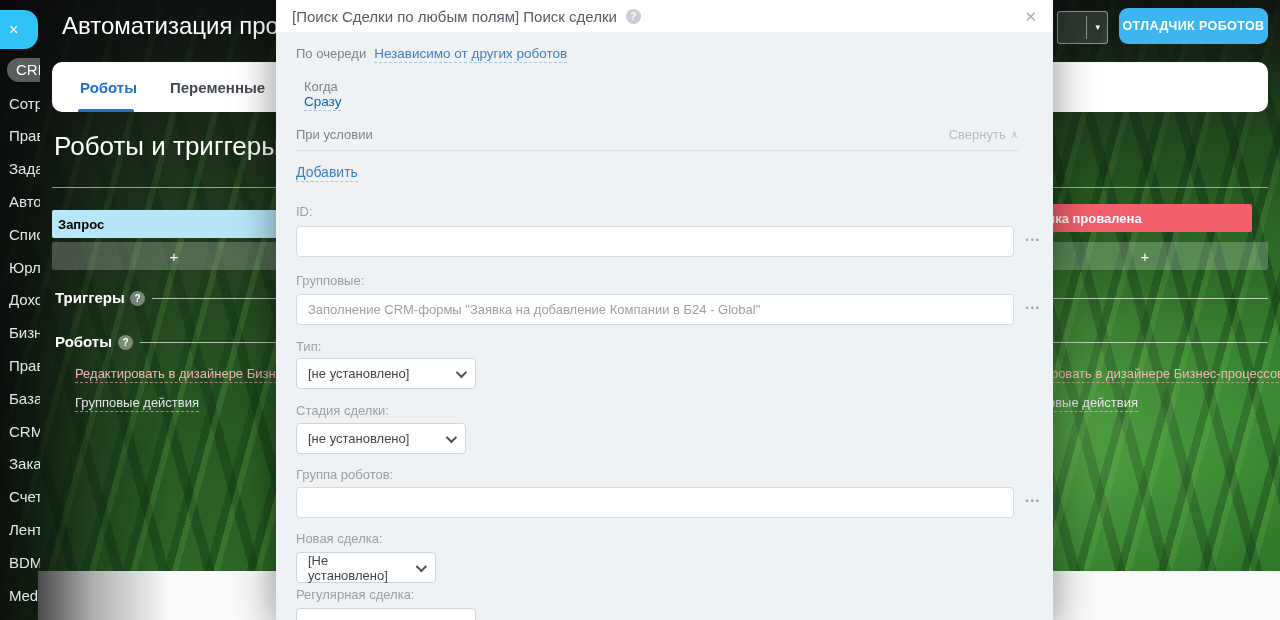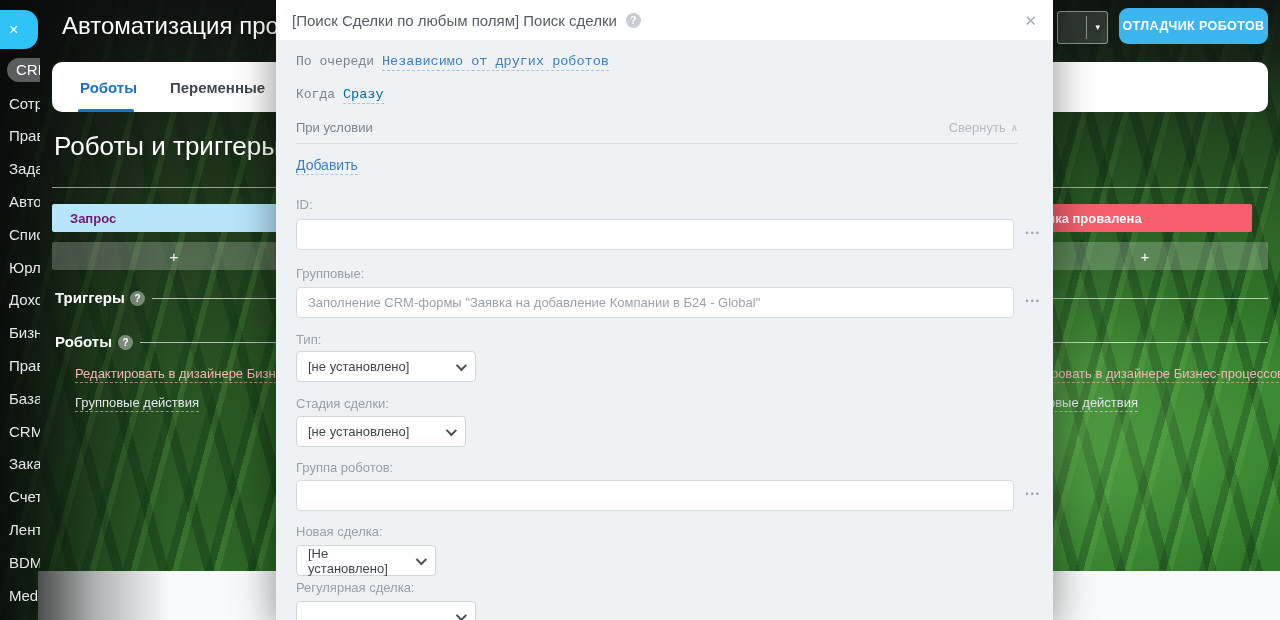--- a/index.html
+++ b/index.html
@@ -49,51 +49,51 @@
   .tab-1 { left:28px; }
   .tab-2 { left:118px; color:#414851; }
   .tab-underline { position:absolute; left:26px; bottom:0; width:56px; height:3px; border-radius:2px 2px 0 0; }
 
   
   .heading { position:absolute; left:54px; top:131px; font-size:26px; color:#fff; z-index:2; white-space:nowrap; }
   .rule-1 { position:absolute; left:52px; top:187px; width:1216px; height:1px; background:rgba(255,255,255,0.55); z-index:2; }
 
   .stage { position:absolute; top:204px; height:28px; border-radius:2px; display:flex; align-items:center;
            font-size:13px; font-weight:600; z-index:2; white-space:nowrap; overflow:hidden; cursor:pointer; }
-  .stage-first { left:52px; width:244px; color:#701a75; padding-left:18px; }
+  .stage-first { left:52px; width:244px; color:#000000; padding-left:6px;margin-top:6px; }
   .stage-last  { left:1008px; width:244px; color:#fff; padding-left:14px; }
 
   .add-btn { position:absolute; top:242px; height:28px; border-radius:2px; background:rgba(255,255,255,0.22);
              display:flex; align-items:center; justify-content:center; color:#fff; font-size:15px; z-index:2; cursor:pointer; }
   .add-left { left:52px; width:244px; }
   .add-right { left:1022px; width:246px; }
 
   .sec-label { position:absolute; left:55px; color:#fff; font-size:15px; font-weight:700; z-index:2; }
   .help-dot { position:absolute; width:15px; height:15px; border-radius:50%; background:rgba(255,255,255,0.40);
               color:#fff; font-size:10px; font-weight:bold; display:flex; align-items:center; justify-content:center; z-index:2; }
   .sec-line { position:absolute; height:1px; background:rgba(255,255,255,0.65); z-index:2; }
 
   .glink { position:absolute; font-size:13px; z-index:2; white-space:nowrap; cursor:pointer;
            border-bottom:1px dashed rgba(255,255,255,0.45); padding-bottom:1px; }
   .glink.pink { color:#f3b6b8; border-bottom-color:rgba(243,182,184,0.6); }
   .glink.grey { color:#e2e7ea; }
 
   
   .modal { position:absolute; left:276px; top:0; width:777px; height:620px; background:#eef2f5;
            box-shadow:0 10px 40px rgba(0,0,0,0.45); z-index:10; }
-  .modal-head { height:40px; background:#fff; display:flex; align-items:center; padding:0 16px; }
+  .modal-head { height:32px; background:#fff; display:flex; align-items:center; padding:0 16px; }
   .modal-title { font-size:15px; color:#555d66; white-space:nowrap; }
   .title-help { width:15px; height:15px; border-radius:50%; background:#c8cdd3; color:#fff; font-size:10px;
                 font-weight:bold; display:flex; align-items:center; justify-content:center; margin-left:9px; cursor:pointer; }
   .modal-close { margin-left:auto; color:#a6adb4; font-size:15px; cursor:pointer; line-height:1; }
 
   .modal-body { padding:14px 35px 0 20px; }
-  .setting-row { display:flex; align-items:baseline; font-size:13px; color:#7b848d;font-family:Liberation Mono, monospace; }
+  .setting-row { display:flex; align-items:baseline; font-size:13px; color:#7b848d; }
   .setting-row .lnk { margin-left:8px; font-size:13.5px; cursor:pointer; border-bottom:1px dashed #a9c6e2; padding-bottom:1px; }
-  .row-when { margin-top:16px; }
+  .row-when { margin-top:16px;flex-direction:column; }
   .cond-row { margin-top:16px; display:flex; justify-content:space-between; align-items:center;
               font-size:13px; color:#7b848d; }
   .collapse { color:#b6bcc2; cursor:pointer; display:flex; align-items:center; gap:5px; }
   .collapse .chev { font-size:10px; }
   .cond-rule { margin-top:8px; height:1px; background:#dadfe4; }
   .add-link { margin-top:13px; font-size:14px; display:inline-block; cursor:pointer;
               border-bottom:1px dashed #a9c6e2; padding-bottom:1px; }
 
   .f-label { font-size:13px; color:#9aa0a8; }
   .f-wrap { position:relative; width:718px; }

